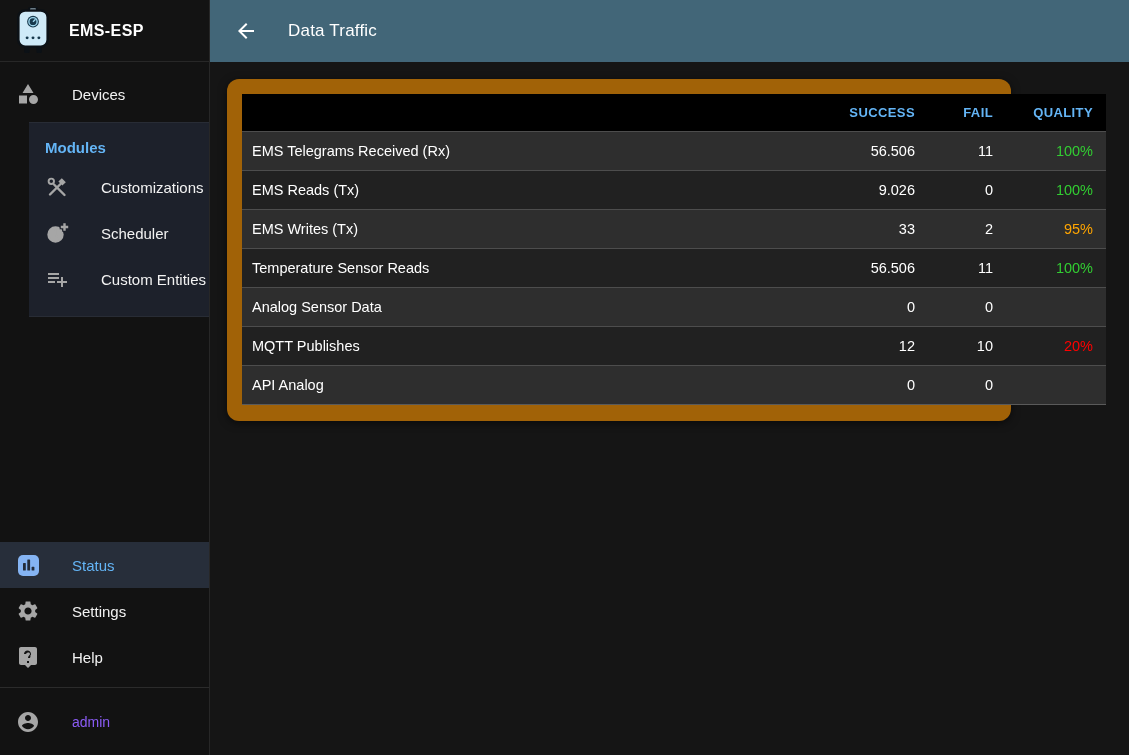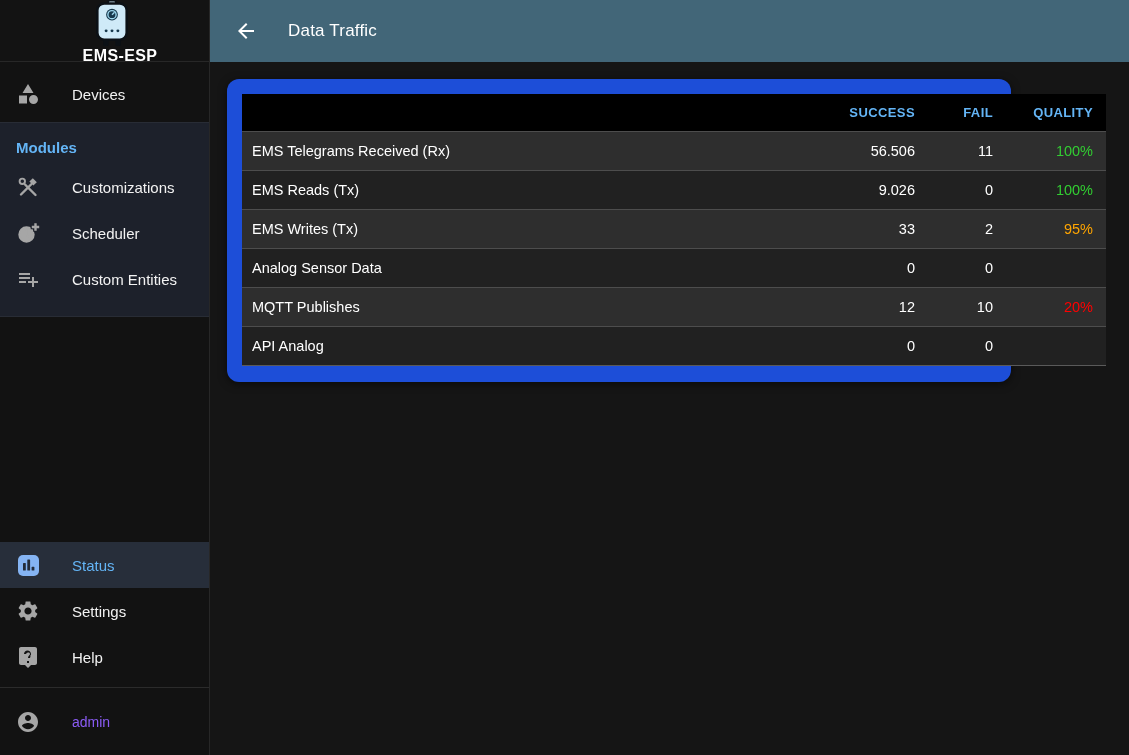--- a/index.html
+++ b/index.html
@@ -3,51 +3,51 @@
 <meta charset="utf-8">
 <style>
   * { margin:0; padding:0; box-sizing:border-box; }
   html,body { width:1129px; height:755px; background:#000; }
   body { font-family:"Liberation Sans", sans-serif; display:flex; overflow:hidden; color:#fff; }
 
   
   .sidebar { width:210px; min-width:210px; height:755px; background:#121212;
              border-right:1px solid #272727; display:flex; flex-direction:column; }
   .side-header { height:62px; min-height:62px; display:flex; align-items:center;
-                 padding-left:14px; border-bottom:1px solid #272727; background:#131313;flex-direction:column; }
+                 padding-left:14px; border-bottom:1px solid #272727; background:#131313; }
   .side-header .logo { width:38px; height:48px; display:flex; align-items:center; justify-content:center; }
   .app-title { font-size:16px; font-weight:700; letter-spacing:.4px; margin-left:17px; color:#fff; }
 
   .nav-item { height:46px; min-height:46px; display:flex; align-items:center; padding-left:16px; cursor:pointer; }
   .nav-item .ico { width:24px; height:24px; display:flex; align-items:center; justify-content:center; }
   .nav-item .lbl { margin-left:32px; font-size:15px; font-weight:500; color:#f2f2f2; }
   .nav-top { padding-top:9px; }
 
   .modules-panel { margin-top:5px; background:#1d212b; padding:12px 0 14px 0;
-                   border-top:1px solid rgba(255,255,255,.05); border-bottom:1px solid rgba(255,255,255,.05); }
+                   border-top:1px solid rgba(255,255,255,.05); border-bottom:1px solid rgba(255,255,255,.05);margin-left:29px; }
   .modules-title { padding:4px 0 8px 16px; font-size:15px; font-weight:700; color:#64b5f6; }
 
   .bottom-group { margin-top:auto; }
   .nav-item.active { background:#272e3a; }
   .nav-item.active .lbl { color:#64b5f6; }
 
   .side-divider { height:1px; background:#2b2b2b; margin-top:7px; }
   .user-row { height:67px; min-height:67px; display:flex; align-items:center; padding-left:16px; cursor:pointer; }
   .user-row .lbl { margin-left:32px; font-size:14px; font-weight:500; color:#8b5cf6; }
 
   svg.micon { fill:#a6a6a6; }
 
   
   .main { flex:1; display:flex; flex-direction:column; background:#151515; }
   .appbar { height:62px; min-height:62px; background:#426678; display:flex; align-items:center; padding:0 24px; }
   .back-btn { width:24px; height:24px; display:flex; align-items:center; justify-content:center; cursor:pointer; }
   .page-title { margin-left:30px; font-size:17px; font-weight:500; letter-spacing:.2px; color:#fff; }
 
   .content { flex:1; padding:17px 0 0 17px; }
-  .card { width:784px; background:#1d4ed8; border-radius:12px; padding:15px 17px 16px 15px;
+  .card { width:784px; background:#a16207; border-radius:12px; padding:15px 17px 16px 15px;
           box-shadow:0 2px 8px rgba(0,0,0,.55); }
 
   table.traffic { width:864px; border-collapse:collapse; table-layout:fixed; }
   table.traffic thead tr { background:#000; height:37px; }
   table.traffic th { font-size:13px; font-weight:700; color:#64b5f6; text-align:right;
                      padding-right:13px; letter-spacing:.4px; }
   table.traffic tbody tr { height:39px; border-top:1px solid #4d4d4d; }
   table.traffic tbody tr:last-child { border-bottom:1px solid #5a5a5a; }
   table.traffic tbody tr:nth-child(odd)  { background:#2e2e2e; }
   table.traffic tbody tr:nth-child(even) { background:#212121; }
@@ -212,20 +212,26 @@
             <td class="c-num">0</td>
             <td class="c-num" style="color: rgb(50, 205, 50);">100%</td>
           </tr>
           <tr>
             <td class="c-label">EMS Writes (Tx)</td>
             <td class="c-num">33</td>
             <td class="c-num">2</td>
             <td class="c-num" style="color: rgb(255, 165, 0);">95%</td>
           </tr>
           <tr>
+            <td class="c-label">Temperature Sensor Reads</td>
+            <td class="c-num">56.506</td>
+            <td class="c-num">11</td>
+            <td class="c-num" style="color: rgb(50, 205, 50);">100%</td>
+          </tr>
+          <tr>
             <td class="c-label">Analog Sensor Data</td>
             <td class="c-num">0</td>
             <td class="c-num">0</td>
             <td class="c-num"></td>
           </tr>
           <tr>
             <td class="c-label">MQTT Publishes</td>
             <td class="c-num">12</td>
             <td class="c-num">10</td>
             <td class="c-num" style="color: rgb(255, 0, 0);">20%</td>

